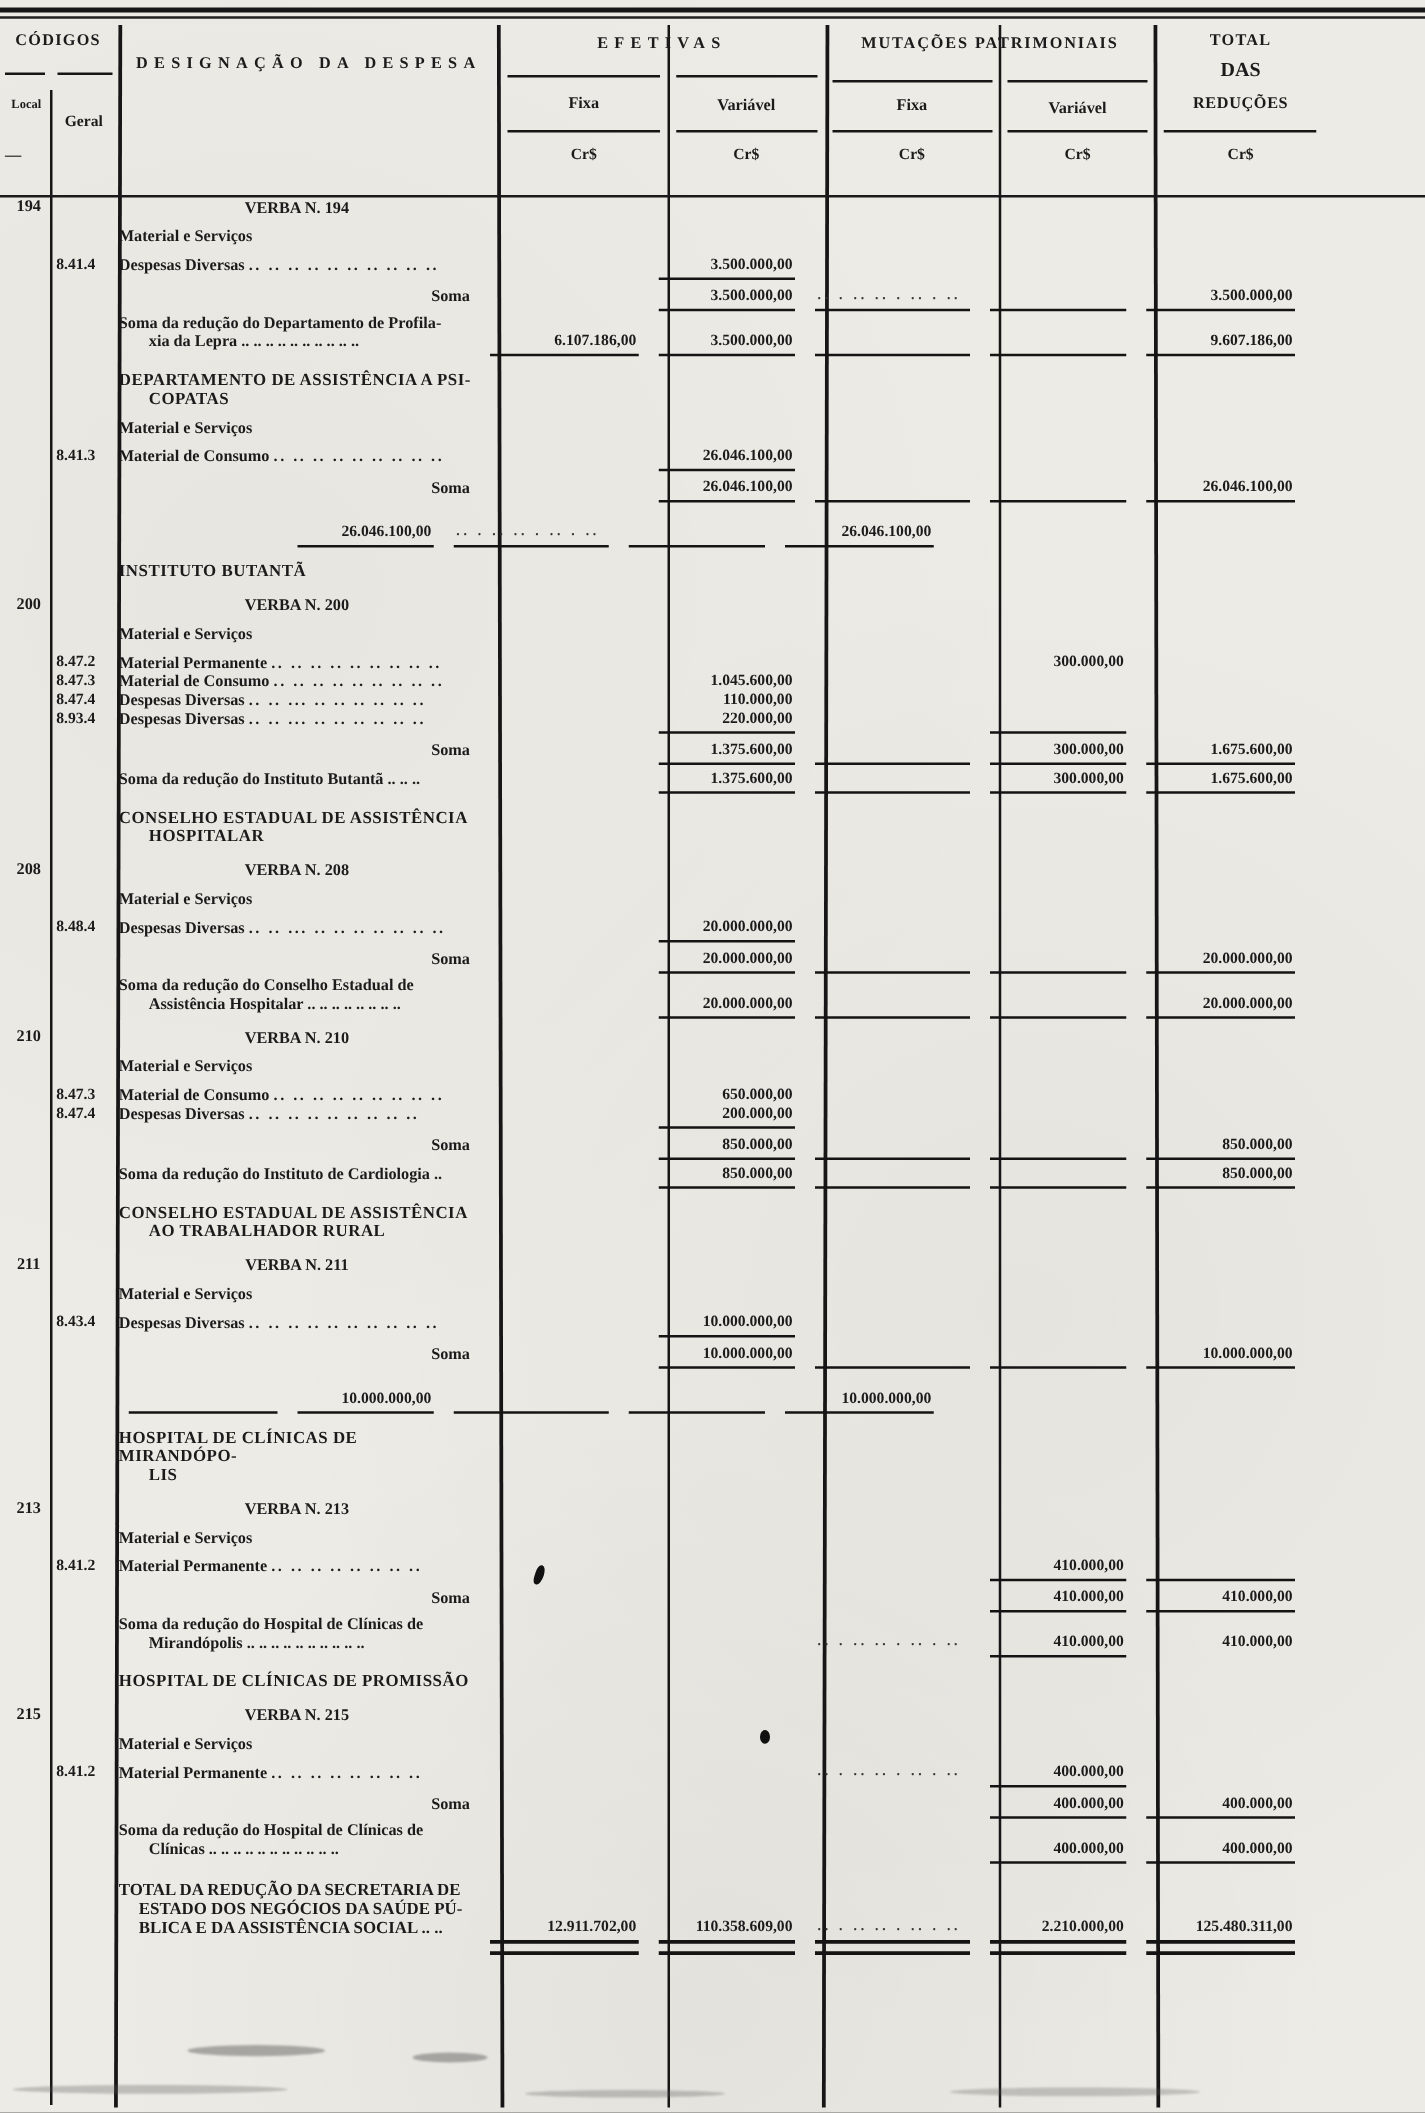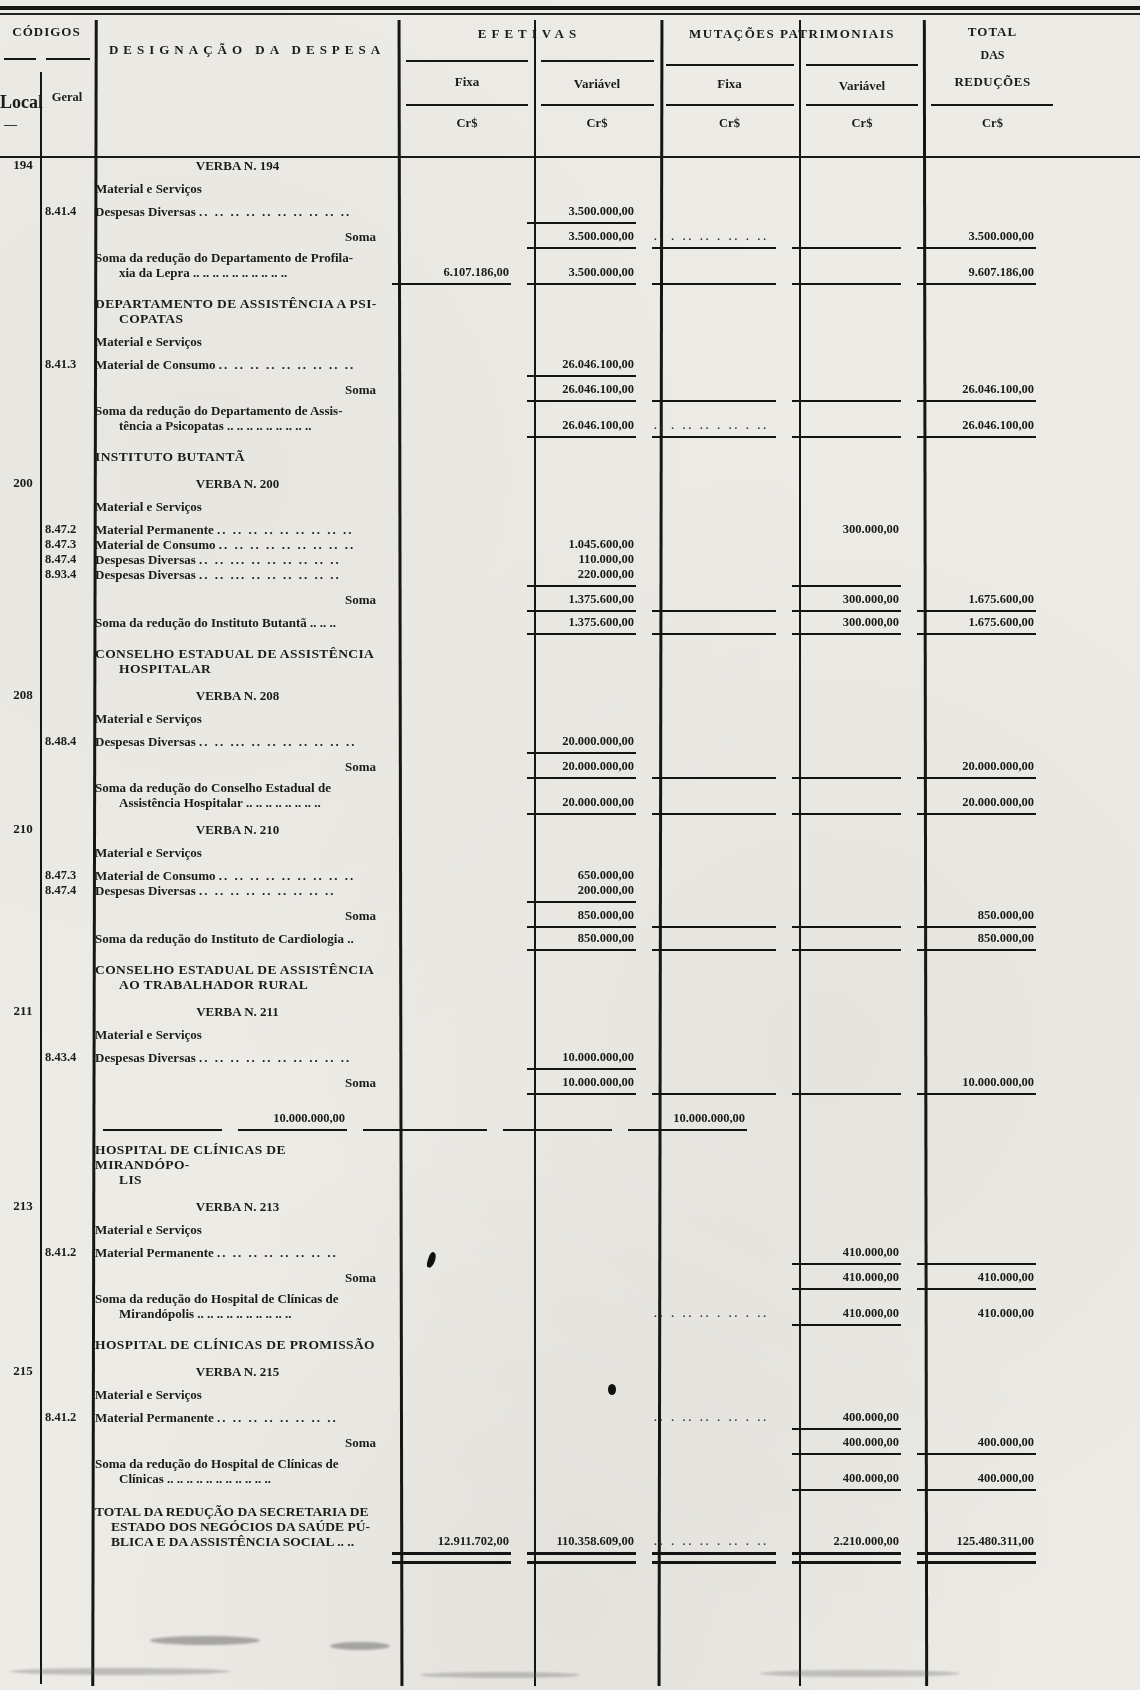--- a/index.html
+++ b/index.html
@@ -76,22 +76,22 @@
     <div class="hrule" style="left:4px;width:32px;top:42px;"></div>
     <div class="hrule" style="left:46px;width:44px;top:42px;"></div>
     <div class="hl" style="left:95px;width:304px;top:26px;letter-spacing:5px;">DESIGNAÇÃO DA DESPESA</div>
     <div class="hl" style="left:400px;width:259px;top:10px;letter-spacing:5px;">EFETIVAS</div>
     <div class="hrule" style="left:406px;width:122px;top:44px;"></div>
     <div class="hrule" style="left:541px;width:113px;top:44px;"></div>
     <div class="hl" style="left:660px;width:264px;top:10px;letter-spacing:1.5px;">MUTAÇÕES PATRIMONIAIS</div>
     <div class="hrule" style="left:666px;width:128px;top:48px;"></div>
     <div class="hrule" style="left:806px;width:112px;top:48px;"></div>
     <div class="hl" style="left:925px;width:135px;top:8px;letter-spacing:1px;">TOTAL</div>
-    <div class="hl" style="left:925px;width:135px;top:32px;font-size:12px;">DAS</div>
-    <div class="hl" style="left:0;width:42px;top:76px;font-size:18px;">Local</div>
+    <div class="hl" style="left:925px;width:135px;top:32px;font-size:16px;">DAS</div>
+    <div class="hl" style="left:0;width:42px;top:62px;font-size:10px;">Local</div>
     <div class="hl" style="left:42px;width:50px;top:74px;font-size:12.5px;">Geral</div>
     <div class="hl" style="left:400px;width:134px;top:58px;">Fixa</div>
     <div class="hl" style="left:535px;width:124px;top:60px;">Variável</div>
     <div class="hl" style="left:660px;width:139px;top:60px;">Fixa</div>
     <div class="hl" style="left:800px;width:124px;top:62px;">Variável</div>
     <div class="hl" style="left:925px;width:135px;top:58px;letter-spacing:.5px;">REDUÇÕES</div>
     <div class="hrule" style="left:406px;width:122px;top:88px;"></div>
     <div class="hrule" style="left:541px;width:113px;top:88px;"></div>
     <div class="hrule" style="left:666px;width:128px;top:88px;"></div>
     <div class="hrule" style="left:806px;width:112px;top:88px;"></div>
@@ -205,21 +205,20 @@
           <div class="rl"></div>
         </div>
         <div class="vcell c6">
           <div class="rl"></div>
         </div>
         <div class="vcell c7"><span>26.046.100,00</span><div class="rl"></div></div>
       </div>
       <div class="row sred">
         <div class="c0"></div>
         <div class="c1"></div>
-        <div class="c2"><span>Soma da redução do Departamento de Assis-</span><span class="ln2">tência a Psicopatas .. .. .. .. .. .. .. .. ..</span></div>
         <div class="vcell c3"></div>
         <div class="vcell c4"><span>26.046.100,00</span><div class="rl"></div></div>
         <div class="vcell c5">
           <span class="dts">.. . .. .. . .. . ..</span>
           <div class="rl"></div>
         </div>
         <div class="vcell c6">
           <div class="rl"></div>
         </div>
         <div class="vcell c7"><span>26.046.100,00</span><div class="rl"></div></div>

